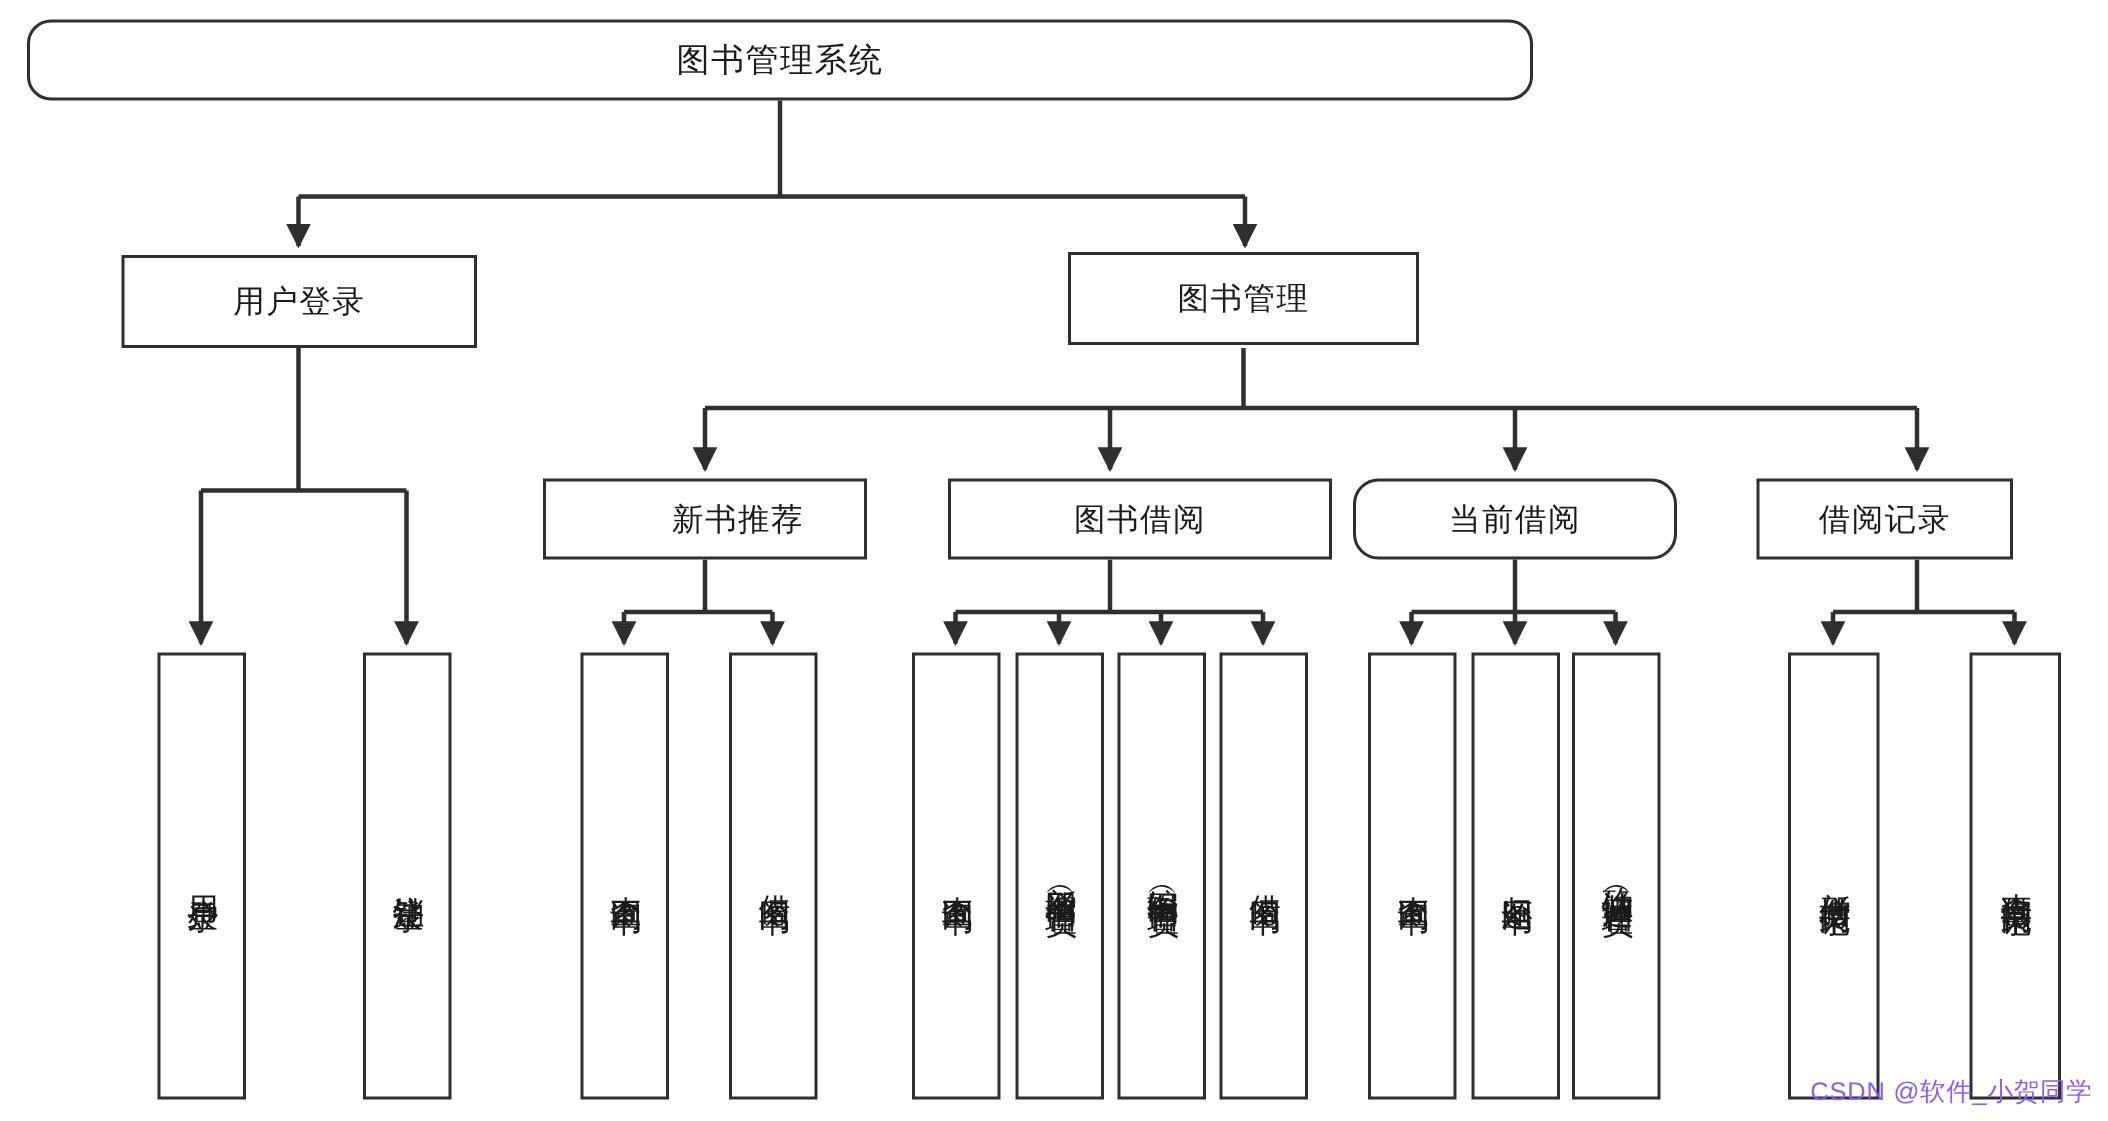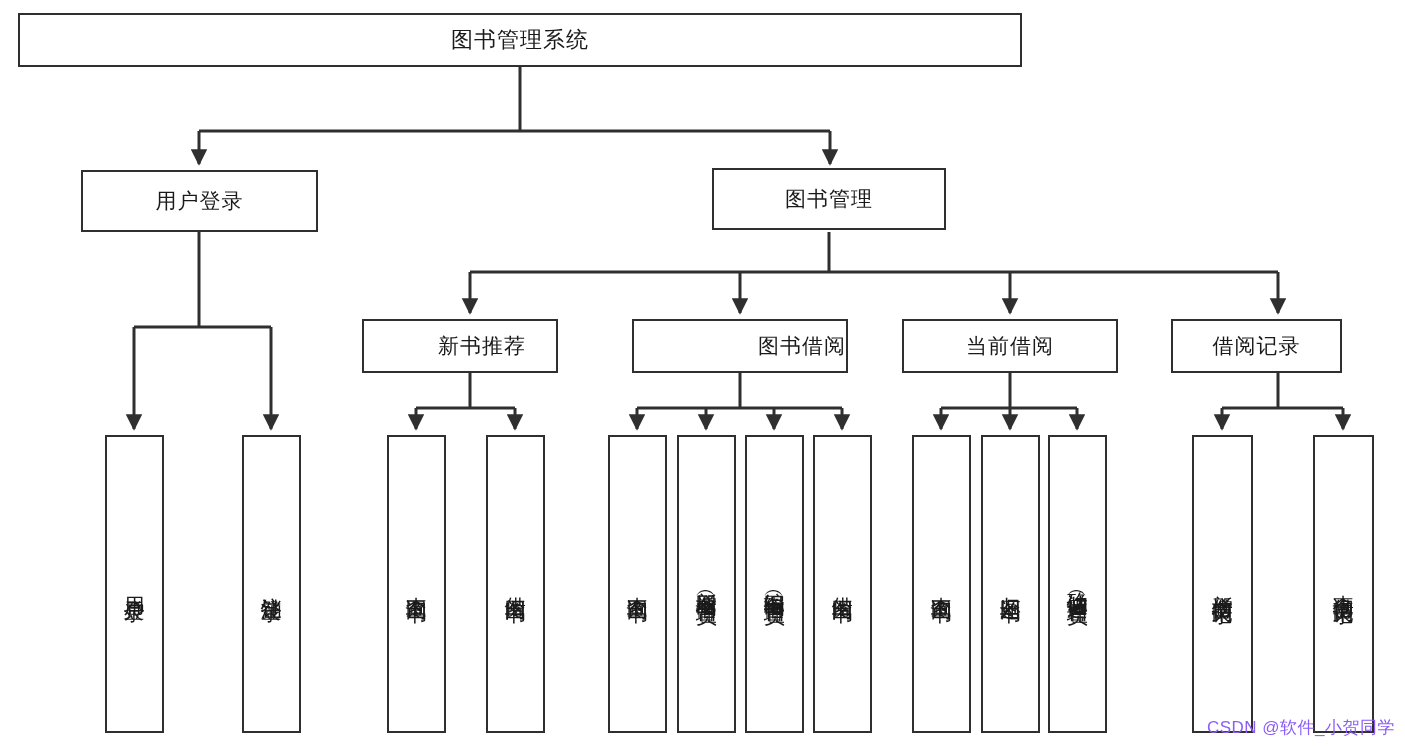--- a/index.html
+++ b/index.html
@@ -127,38 +127,38 @@
     </g>
 
     <g stroke="#2f2f2f" stroke-width="3" fill="none">
       <path d="M 1278 373 L 1278 408"></path>
       <path d="M 1222 408 L 1343 408"></path>
       <path d="M 1222 408 L 1222 429" marker-end="url(#arrow)"></path>
       <path d="M 1343 408 L 1343 429" marker-end="url(#arrow)"></path>
     </g>
   </svg>
 
-  <div class="node horiz root" id="n-root" style="left: 18px; top: 13px; width: 1004px; height: 54px;">
+  <div class="node horiz root" id="n-root" style="left: 18px; top: 13px; width: 1004px; height: 54px; border-radius: 16px;">
     <span>图书管理系统</span>
   </div>
 
   <div class="node horiz" id="n-l1-0" style="left: 81px; top: 170px; width: 237px; height: 62px;">
     <span>用户登录</span>
   </div>
   <div class="node horiz" id="n-l1-1" style="left: 712px; top: 168px; width: 234px; height: 62px;">
     <span>图书管理</span>
   </div>
 
-  <div class="node horiz" id="n-l2-0" style="left: 362px; top: 319px; width: 196px; height: 54px; padding-left: 44px;">
+  <div class="node horiz" id="n-l2-0" style="left: 362px; top: 319px; width: 216px; height: 54px; padding-left: 44px;">
     <span>新书推荐</span>
   </div>
-  <div class="node horiz" id="n-l2-1" style="left: 632px; top: 319px; width: 216px; height: 54px; justify-content: flex-end;">
+  <div class="node horiz" id="n-l2-1" style="left: 632px; top: 319px; width: 256px; height: 54px;">
     <span>图书借阅</span>
   </div>
-  <div class="node horiz" id="n-l2-2" style="left: 902px; top: 319px; width: 216px; height: 54px;">
+  <div class="node horiz" id="n-l2-2" style="left: 902px; top: 319px; width: 216px; height: 54px; border-radius: 17px;">
     <span>当前借阅</span>
   </div>
   <div class="node horiz" id="n-l2-3" style="left: 1171px; top: 319px; width: 171px; height: 54px;">
     <span>借阅记录</span>
   </div>
 
   <div class="node vert" id="n-leaf-0" style="left: 105px; top: 435px; width: 59px; height: 298px;">
     <span class="vtext">用户登录</span>
   </div>
   <div class="node vert" id="n-leaf-1" style="left: 242px; top: 435px; width: 59px; height: 298px;">

